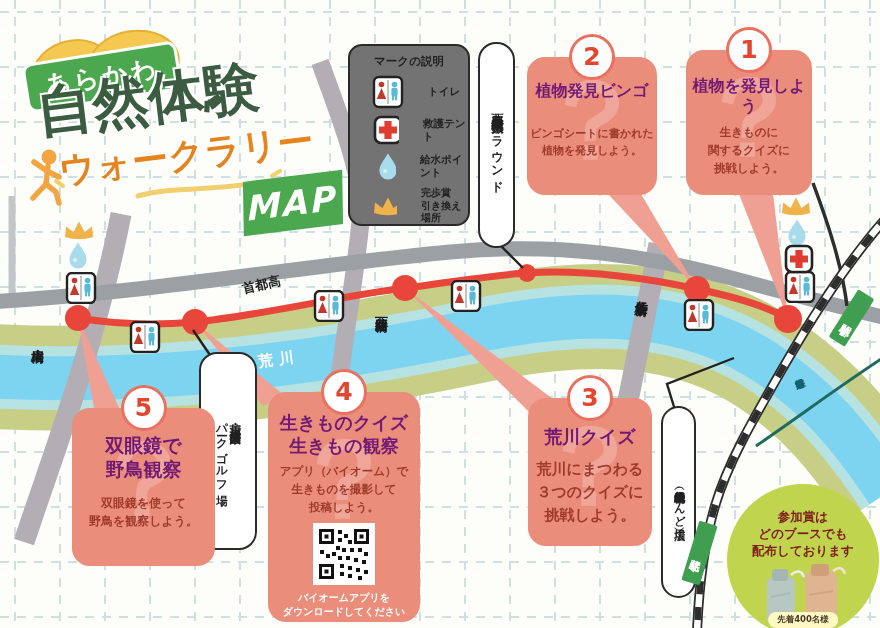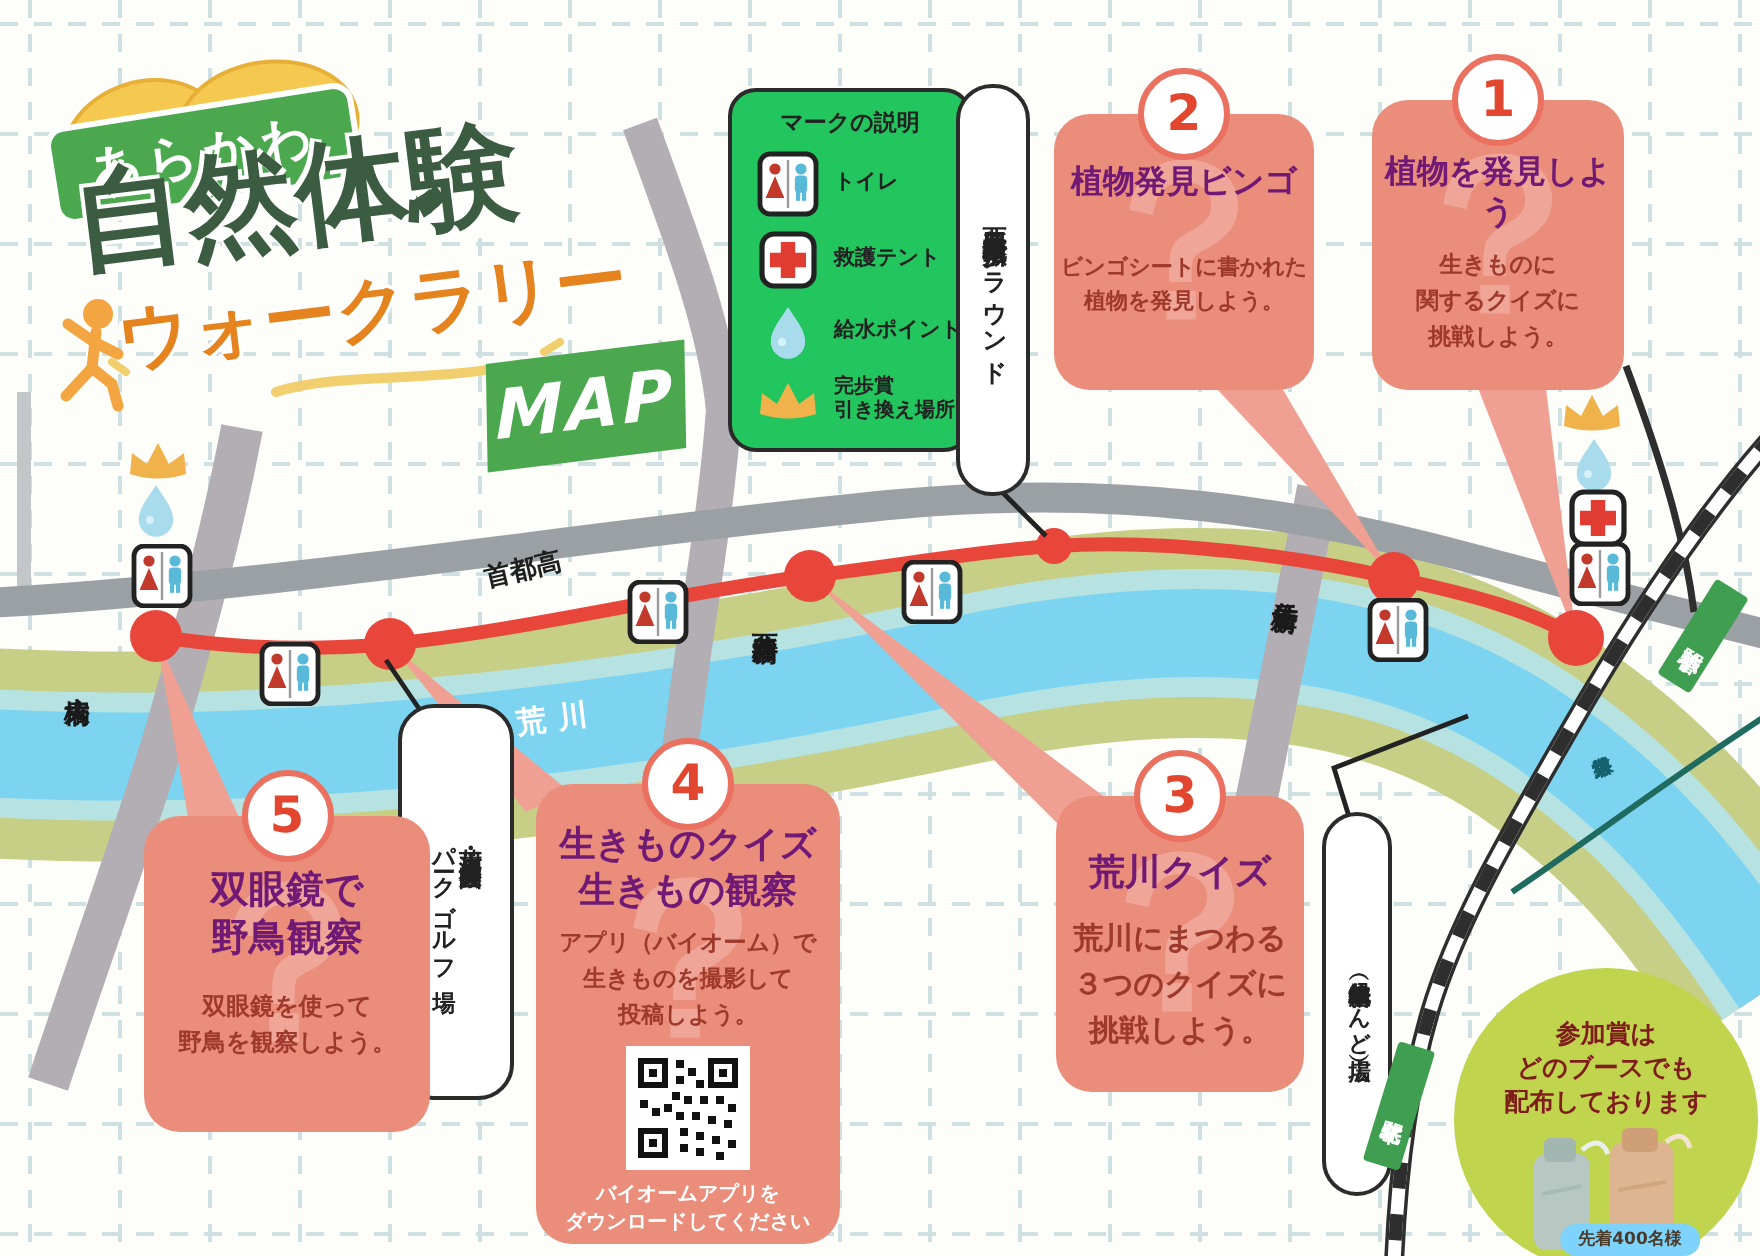--- a/index.html
+++ b/index.html
@@ -32,25 +32,25 @@
   }
   .map-badge{
     position:absolute;left:243px;top:176px;width:100px;height:54px;z-index:3;
     background:#4ca84e;transform:rotate(-7deg) skewX(-6deg);
     color:#fff;font-weight:bold;font-style:italic;font-size:34px;
     text-align:center;line-height:54px;letter-spacing:2px;
   }
 
   
   .legend{
-    position:absolute;left:364px;top:44px;width:118px;height:178px;z-index:4;
-    background:#22c55e;border:2px solid #2a2a2a;border-radius:14px;
+    position:absolute;left:348px;top:44px;width:118px;height:178px;z-index:4;
+    background:#737373;border:2px solid #2a2a2a;border-radius:14px;
   }
   .legend-title{font-weight:bold;font-size:11.5px;color:#222;text-align:center;margin-top:8px;}
-  .legend-row{display:flex;align-items:center;gap:7px;padding-left:12px;margin-top:6px;}
+  .legend-row{display:flex;align-items:center;gap:24px;padding-left:22px;margin-top:6px;}
   .legend-label{font-weight:bold;font-size:10.5px;color:#222;white-space:pre-line;line-height:1.25;}
 
   
   .station-box{
     position:absolute;z-index:5;background:#eb8d7b;border-radius:18px;
     text-align:center;overflow:visible;
   }
   .st-q{
     position:absolute;left:50%;top:46%;transform:translate(-50%,-50%);
     font-size:110px;font-weight:bold;color:rgba(255,255,255,0.22);
@@ -90,22 +90,22 @@
   }
 
   
   .prize-circle{
     position:absolute;left:727px;top:484px;width:152px;height:152px;z-index:6;
     background:#c1d44d;border-radius:50%;text-align:center;
   }
   .prize-text{font-weight:bold;font-size:12.5px;color:#7f1d1d;line-height:1.35;margin-top:26px;white-space:pre-line;font-family:Liberation Mono, monospace;}
   .prize-note{
     position:absolute;left:50%;bottom:8px;transform:translateX(-50%);
-    background:#7dd3fc;border-radius:9px;padding:2px 9px;
-    font-weight:bold;font-size:8.5px;color:#4a3b2a;white-space:nowrap;margin-left:12px;
+    background:#fef9c3;border-radius:9px;padding:2px 9px;
+    font-weight:bold;font-size:8.5px;color:#4a3b2a;white-space:nowrap;
   }
   .mapicon{position:absolute;z-index:3;}
 </style>
 </head>
 <body>
 
 <svg id="map-svg" width="880" height="628" viewBox="0 0 880 628">
   <defs>
     <g id="ic-toilet">
       <rect x="-14" y="-15" width="28" height="30" rx="5" fill="#fff" stroke="#222" stroke-width="2.4"></rect>

